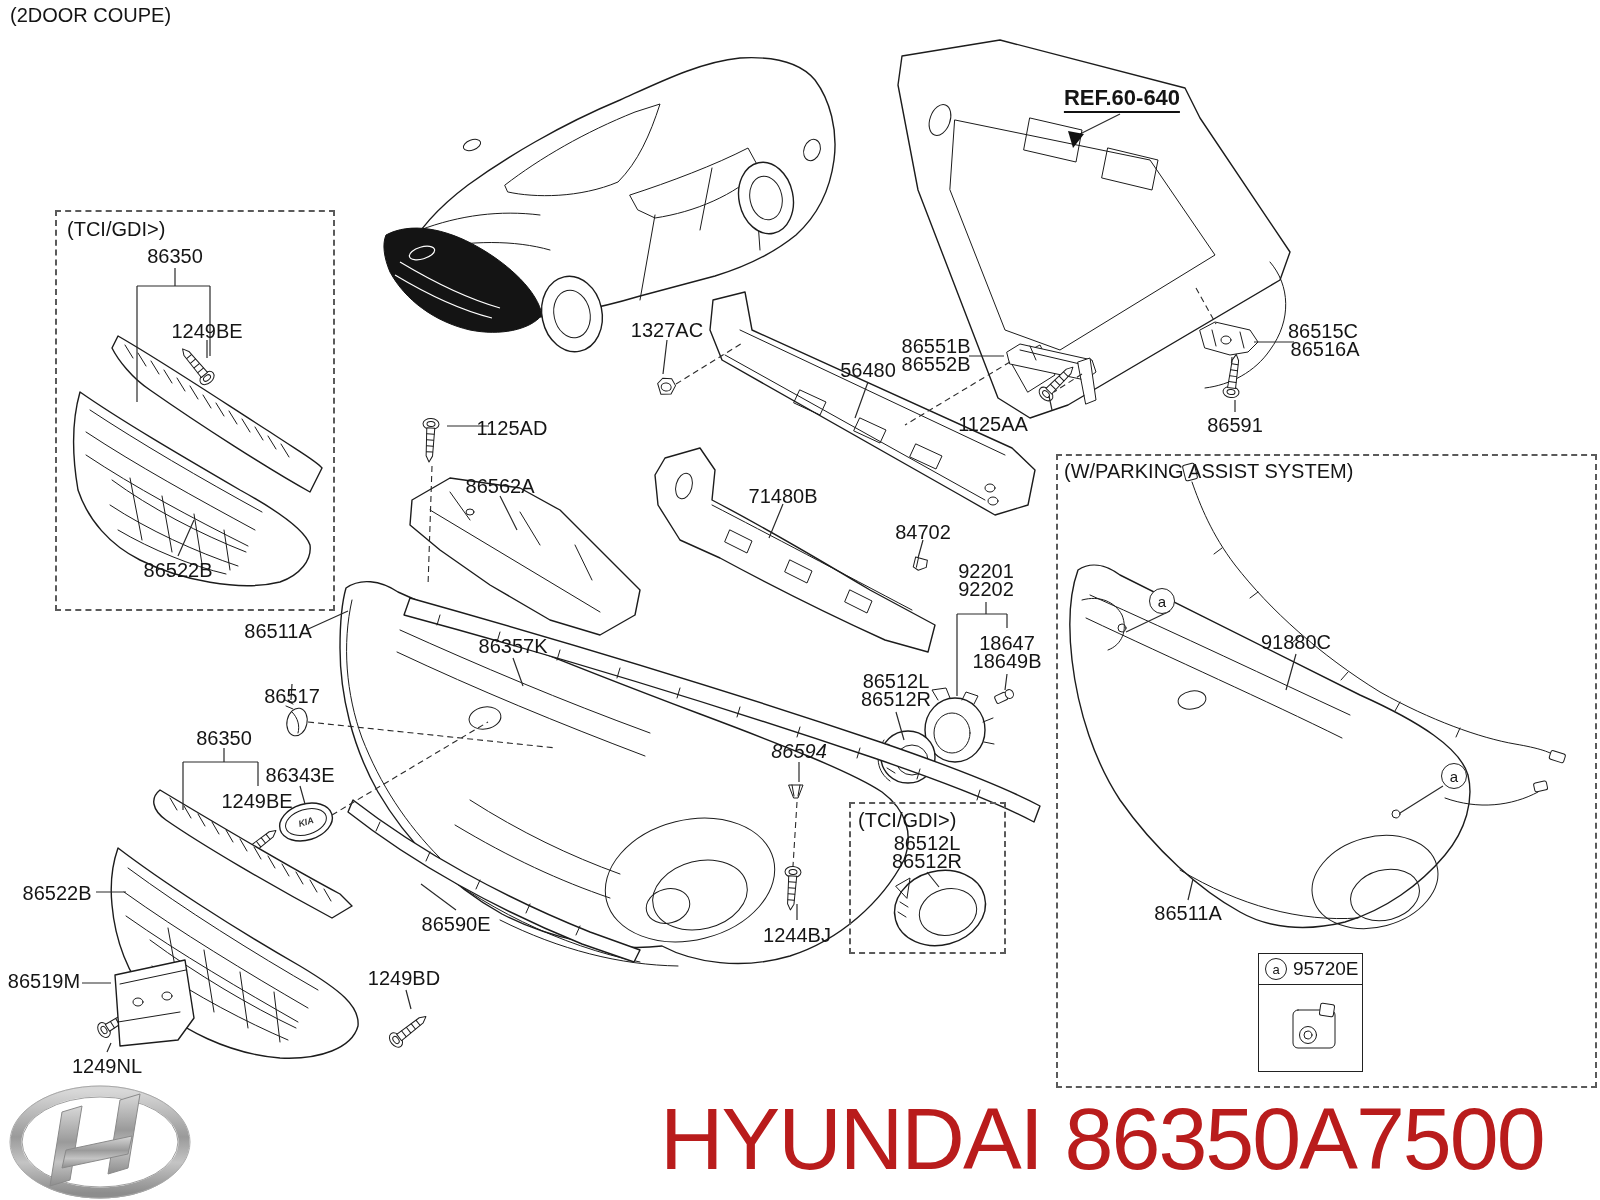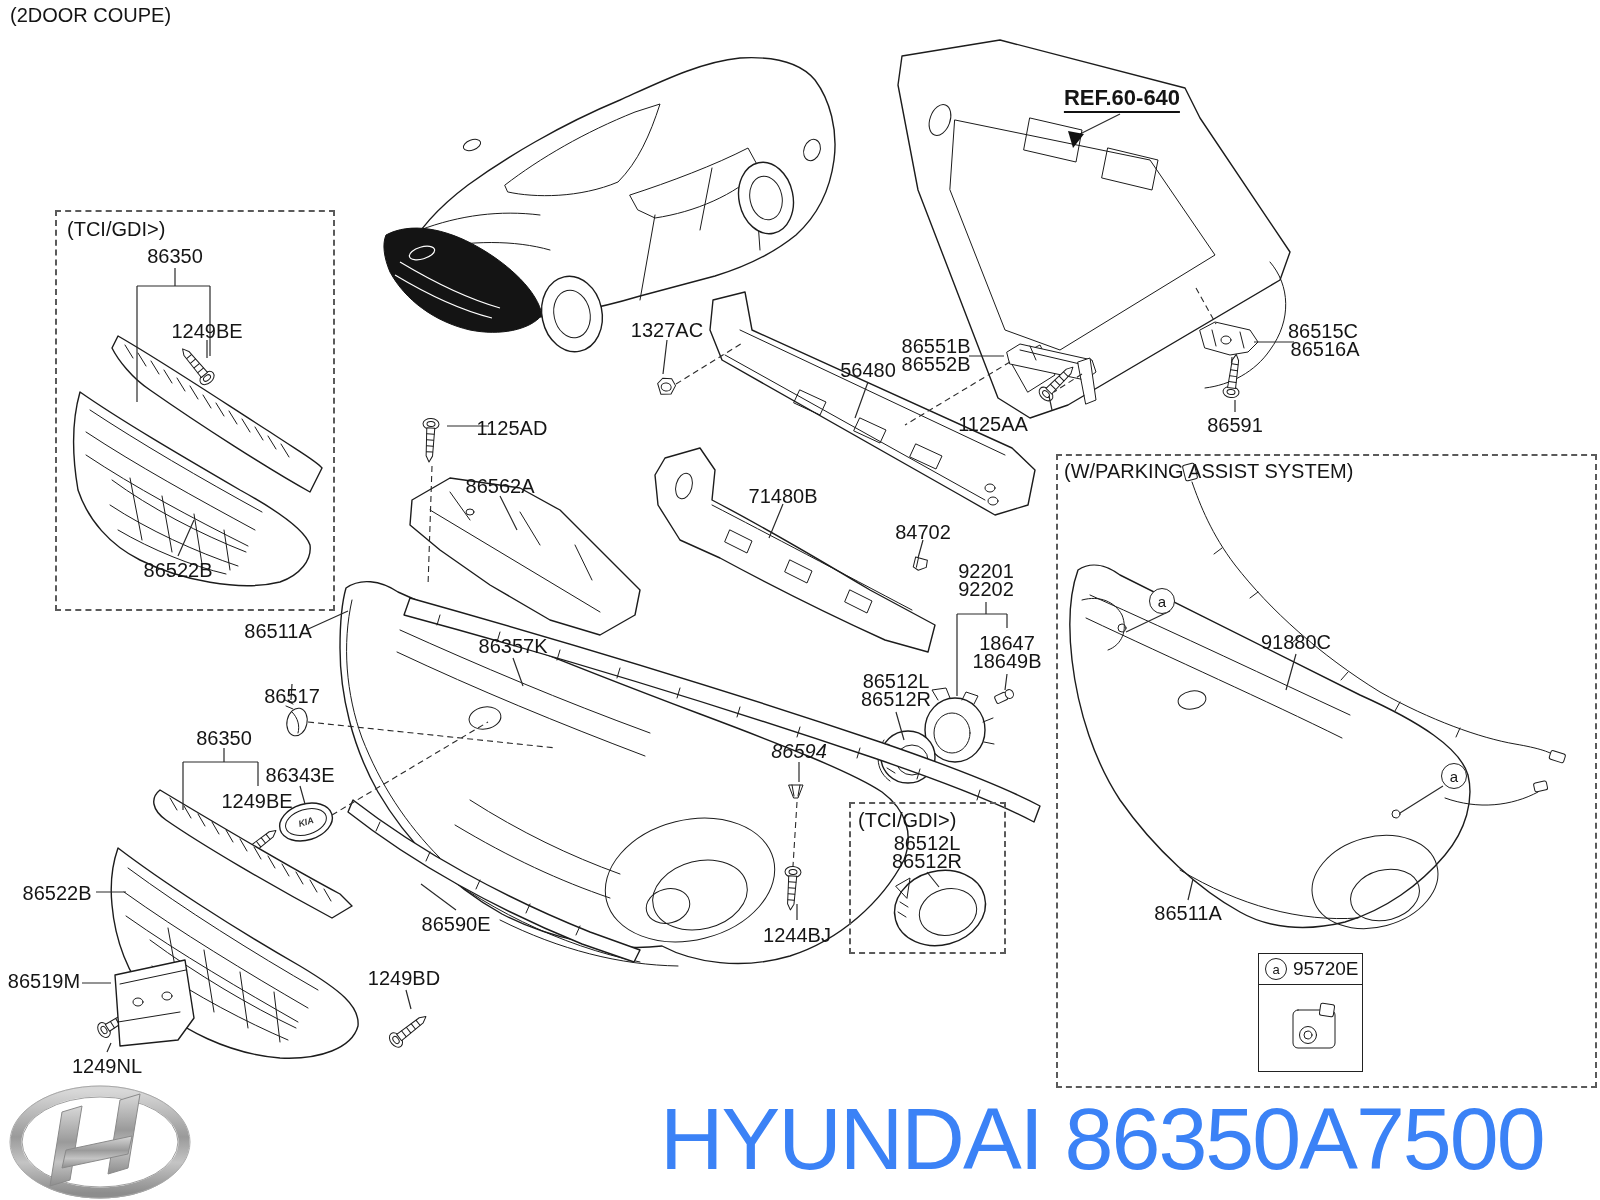--- a/index.html
+++ b/index.html
@@ -20,21 +20,21 @@
   .dashed-box{position:absolute;border:2px dashed #5a5a5a;background:transparent;z-index:1;}
   .solid-box{position:absolute;border:1.6px solid #222;background:transparent;z-index:1;}
   .sb-head{display:flex;align-items:center;gap:6px;height:30px;border-bottom:1.6px solid #222;
            padding-left:6px;}
   .amark{width:24px;height:24px;border:1.6px solid #222;border-radius:50%;display:flex;
          align-items:center;justify-content:center;font-size:15px;background:#fff;z-index:2;}
   .amark.abs{position:absolute;}
   .badge-txt{position:absolute;z-index:2;font-size:9px;font-style:italic;font-weight:bold;
              transform:translateX(-50%) rotate(-16deg);color:#333;}
   #big-title{position:absolute;left:660px;top:1088px;font-size:88px;letter-spacing:-2px;
-             color:#3b82f6;z-index:2;white-space:nowrap;}
+             color:#b91c1c;z-index:2;white-space:nowrap;}
 </style>
 </head>
 <body>
 
 <div id="stage">
 
 <svg width="1600" height="1200" viewBox="0 0 1600 1200">
   <defs>
     <linearGradient id="silver" x1="0" y1="0" x2="0" y2="1">
       <stop offset="0" stop-color="#d8d8d8"></stop>

